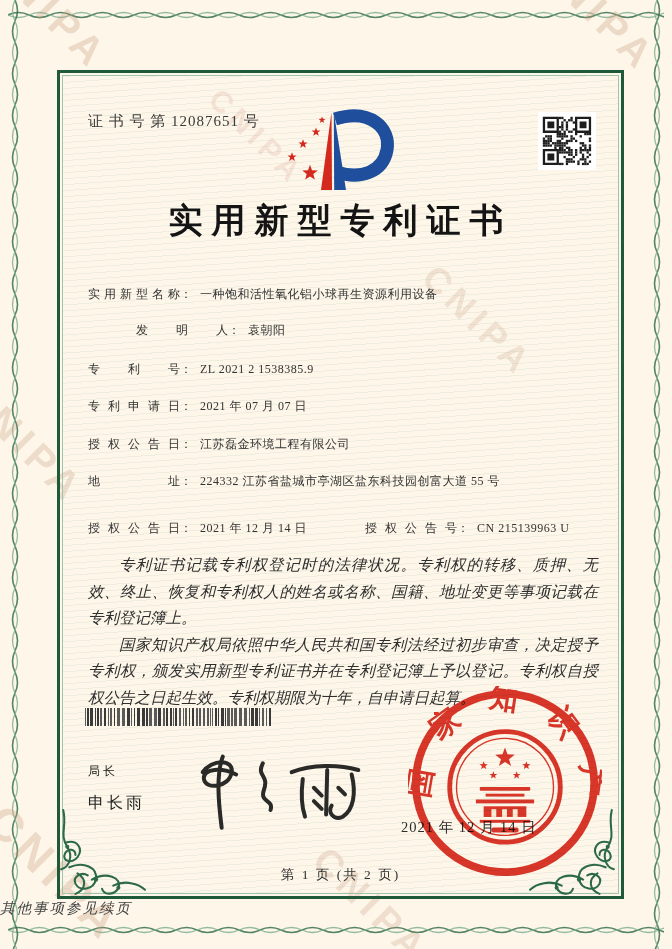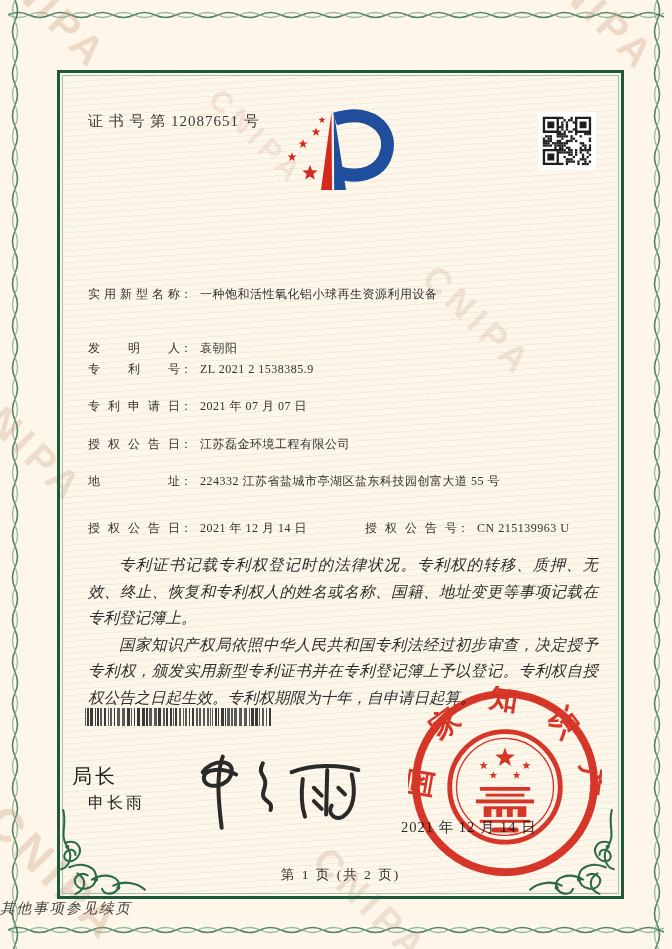--- a/index.html
+++ b/index.html
@@ -32,33 +32,33 @@
   .cert-no{left:25px;top:36px;font-size:15px;letter-spacing:1px;color:#3a3a3a;}
   .logo{left:205px;top:28px;width:140px;height:92px;}
   .qr{left:475px;top:36px;width:58px;height:58px;}
   .title{left:0;top:122px;width:100%;margin:0;text-align:center;font-size:34px;font-weight:bold;
          letter-spacing:9px;color:#141414;}
   
   .frow{left:25px;width:512px;font-size:12px;color:#333;white-space:nowrap;}
   .flabel{display:inline-block;width:92px;text-align:justify;text-align-last:justify;vertical-align:top;}
   .fcolon{display:inline-block;margin-right:8px;}
   .fvalue{letter-spacing:.5px;}
-  .r0{top:210px;}.r1{top:264px;}.r2{top:285px;}.r3{top:322px;}.r4{top:360px;}.r5{top:397px;}
+  .r0{top:210px;}.r1{top:246px;margin-left:48px;}.r2{top:285px;}.r3{top:322px;}.r4{top:360px;}.r5{top:397px;}
   .rgrant{top:444px;}
   .grant-no{position:absolute;left:277px;top:0;white-space:nowrap;}
   .grant-date{position:absolute;left:0;top:0;white-space:nowrap;font-family:Liberation Serif, serif;}
   
   .paras{left:25px;top:476px;width:510px;font-size:15.5px;line-height:26.5px;color:#2e2e2e;
          font-style:italic;text-align:justify;}
   .paras p{margin:0;text-indent:2em;}
   
   .barcode{left:22px;top:632px;}
   
-  .signer-title{left:9px;top:687px;font-family:"Liberation Sans","DejaVu Sans",sans-serif;
-                font-size:20px;letter-spacing:3px;color:#222;}
+  .signer-title{left:25px;top:687px;font-family:"Liberation Sans","DejaVu Sans",sans-serif;
+                font-size:12px;letter-spacing:3px;color:#222;}
   .signer-name{left:25px;top:717px;font-family:"Liberation Sans","DejaVu Sans",sans-serif;
                font-size:16px;letter-spacing:3px;color:#222;}
   .signature{left:122px;top:669px;width:200px;height:90px;}
   
   .seal-date{left:338px;top:742px;width:180px;font-size:14.5px;letter-spacing:1px;color:#2d2d2d;z-index:1;}
   .seal{left:345px;top:610px;width:194px;height:194px;z-index:2;mix-blend-mode:multiply;opacity:.93;}
   .sealTxt{font-size:30px;font-weight:bold;letter-spacing:29px;font-family:"Liberation Serif",serif;}
   .page-info{left:0;top:790px;width:100%;text-align:center;font-size:13.5px;color:#333;letter-spacing:2px;}
   
   .flourish{width:92px;height:92px;}
@@ -256,20 +256,21 @@
             <rect x="46.0" y="29.9" width="2.3" height="2.3"></rect>
             <rect x="46.0" y="32.2" width="2.3" height="2.3"></rect>
             <rect x="46.0" y="36.8" width="2.3" height="2.3"></rect>
             <rect x="46.0" y="43.7" width="2.3" height="2.3"></rect>
             <path d="M0,0h16.099999999999998v16.099999999999998h-16.099999999999998Z M2.3,2.3v11.5h11.5v-11.5Z M4.6,4.6h6.8999999999999995v6.8999999999999995h-6.8999999999999995Z" fill-rule="evenodd"></path>
             <path d="M32.199999999999996,0h16.099999999999998v16.099999999999998h-16.099999999999998Z M34.49999999999999,2.3v11.5h11.5v-11.5Z M36.8,4.6h6.8999999999999995v6.8999999999999995h-6.8999999999999995Z" fill-rule="evenodd"></path>
             <path d="M0,32.199999999999996h16.099999999999998v16.099999999999998h-16.099999999999998Z M2.3,34.49999999999999v11.5h11.5v-11.5Z M4.6,36.8h6.8999999999999995v6.8999999999999995h-6.8999999999999995Z" fill-rule="evenodd"></path>
           </g>
       </svg>
 
+      <h1 class="title">实用新型专利证书</h1>
 
       <div class="frow r0">
         <span class="flabel">实用新型名称</span><span class="fcolon">：</span><span class="fvalue">一种饱和活性氧化铝小球再生资源利用设备</span>
       </div>
       <div class="frow r1">
         <span class="flabel">发明人</span><span class="fcolon">：</span><span class="fvalue">袁朝阳</span>
       </div>
       <div class="frow r2">
         <span class="flabel">专利号</span><span class="fcolon">：</span><span class="fvalue">ZL 2021 2 1538385.9</span>
       </div>

